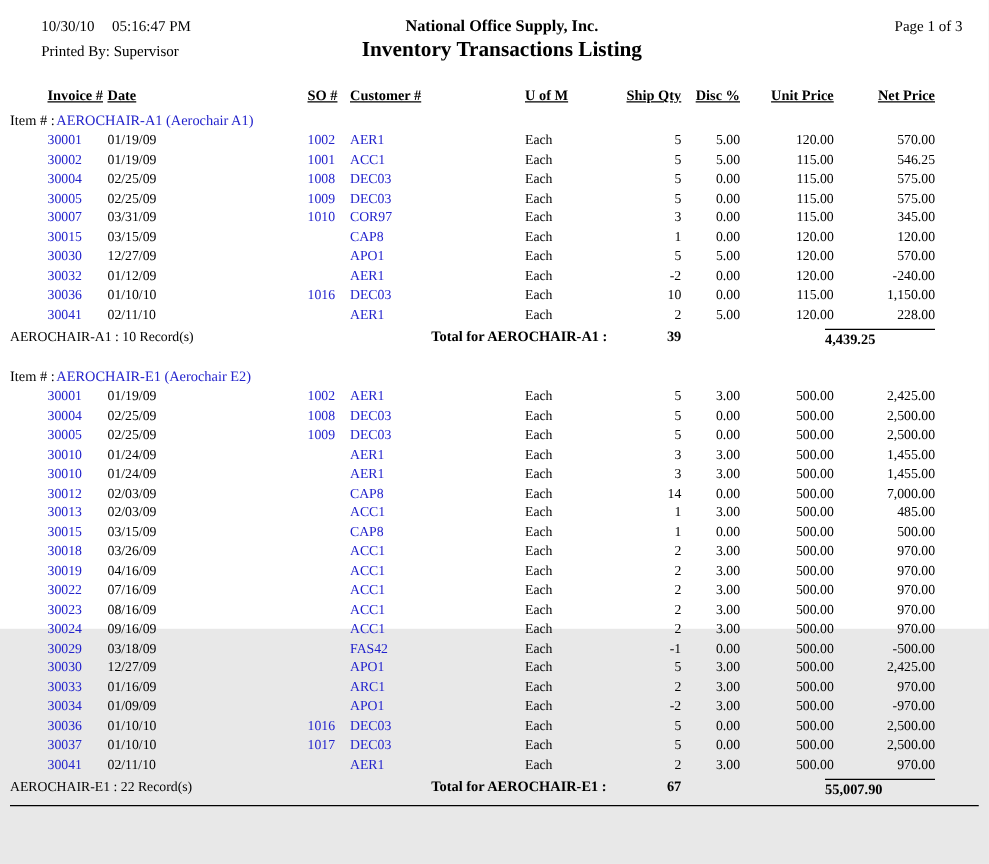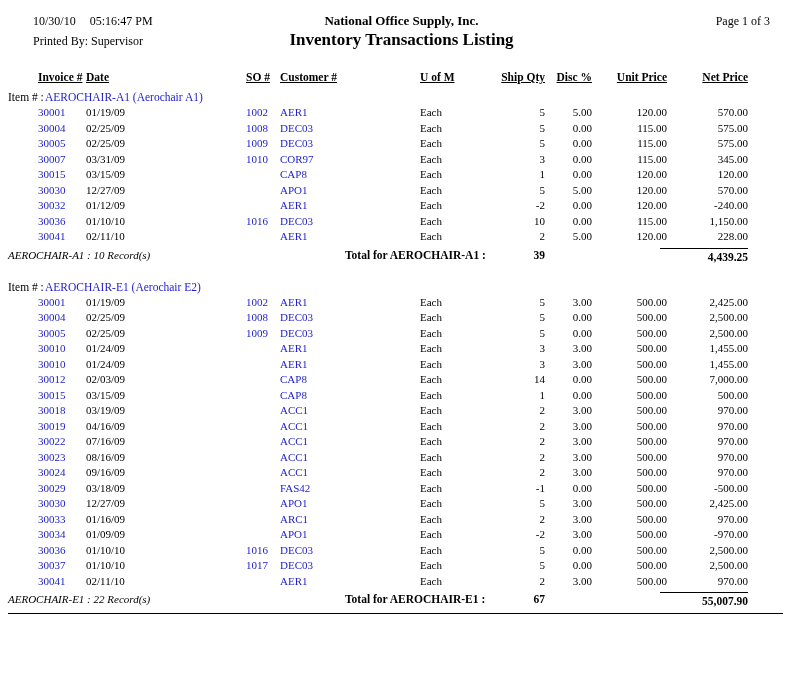--- a/index.html
+++ b/index.html
@@ -4,21 +4,21 @@
 <style>
   * { margin:0; padding:0; box-sizing:border-box; }
   html, body { background:#e8e8e8; }
   body {
     width:791px; height:691px;
     font-family:"Liberation Serif", serif;
     color:var(--text, #000);
     font-size:11px;
     overflow:hidden;
   }
-  .page { width:791px; height:691px; background:var(--bg,#fff); position:relative; }
+  .page { width:791px; height:503px; background:var(--bg,#fff); position:relative; }
 
   
   .report-header { padding-top:13px; }
   .hdr-row { display:grid; grid-template-columns:1fr auto 1fr; align-items:baseline; padding:0 21px 0 33px; }
   .hdr-left  { justify-self:start; }
   .hdr-center{ justify-self:center; text-align:center; }
   .hdr-right { justify-self:end; text-align:left; }
   .hdr-meta { font-size:12px; }
   .time { margin-left:14px; }
   .company { font-weight:bold; font-size:13px; }
@@ -38,25 +38,25 @@
   .l { text-align:left; } .r { text-align:right; }
   .link { color:var(--link, #2222cc); }
 
   
   .group { margin-top:4px; }
   .group + .group { margin-top:13px; }
   .group-header { position:relative; height:16px; line-height:16px;padding-left:15px; }
   .g-label { position:absolute; left:8px;  font-size:11.5px; }
   .g-name  { position:absolute; left:45px; font-size:11.5px; color:var(--link,#2222cc); }
   .group-footer { position:relative; height:18px; line-height:15px; margin-top:3px; }
-  .g-records     { position:absolute; left:8px;   font-style:italic; font-size:11px; }
+  .g-records     { position:absolute; left:8px;   font-size:11px; }
   .g-total-label { position:absolute; left:345px; font-weight:bold; font-size:11.5px; }
   .g-total-qty   { position:absolute; right:246px; font-weight:bold; font-size:11.5px;text-align:right; }
   .g-total-net   { position:absolute; right:43px;  font-weight:bold; font-size:11.5px;
-                   border-top:1px solid #000; min-width:88px; text-align:right; padding-top:1px; }
+                   border-top:1px solid #000; min-width:88px; text-align:left; padding-top:1px; }
   .bottom-rule { border-top:1px solid #000; margin:3px 8px 0 8px; }
 </style>
 </head>
 <body>
 
 <div class="page">
 
   <div class="report-header">
     <div class="hdr-row">
       <div class="hdr-left hdr-meta">
@@ -131,20 +131,31 @@
     <td class="l">01/19/09</td>
     <td class="l link">1002</td>
     <td class="l link">AER1</td>
     <td class="l">Each</td>
     <td class="r">5</td>
     <td class="r">5.00</td>
     <td class="r">120.00</td>
     <td class="r">570.00</td>
   </tr>
             <tr>
+    <td class="l link">30002</td>
+    <td class="l">01/19/09</td>
+    <td class="l link">1001</td>
+    <td class="l link">ACC1</td>
+    <td class="l">Each</td>
+    <td class="r">5</td>
+    <td class="r">5.00</td>
+    <td class="r">115.00</td>
+    <td class="r">546.25</td>
+  </tr>
+            <tr>
     <td class="l link">30004</td>
     <td class="l">02/25/09</td>
     <td class="l link">1008</td>
     <td class="l link">DEC03</td>
     <td class="l">Each</td>
     <td class="r">5</td>
     <td class="r">0.00</td>
     <td class="r">115.00</td>
     <td class="r">575.00</td>
   </tr>
@@ -312,33 +323,44 @@
     <td class="l">02/03/09</td>
     <td class="l link"></td>
     <td class="l link">CAP8</td>
     <td class="l">Each</td>
     <td class="r">14</td>
     <td class="r">0.00</td>
     <td class="r">500.00</td>
     <td class="r">7,000.00</td>
   </tr>
             <tr>
+    <td class="l link">30013</td>
+    <td class="l">02/03/09</td>
+    <td class="l link"></td>
+    <td class="l link">ACC1</td>
+    <td class="l">Each</td>
+    <td class="r">1</td>
+    <td class="r">3.00</td>
+    <td class="r">500.00</td>
+    <td class="r">485.00</td>
+  </tr>
+            <tr>
     <td class="l link">30015</td>
     <td class="l">03/15/09</td>
     <td class="l link"></td>
     <td class="l link">CAP8</td>
     <td class="l">Each</td>
     <td class="r">1</td>
     <td class="r">0.00</td>
     <td class="r">500.00</td>
     <td class="r">500.00</td>
   </tr>
             <tr>
     <td class="l link">30018</td>
-    <td class="l">03/19/09</td>
+    <td class="l">03/26/09</td>
     <td class="l link"></td>
     <td class="l link">ACC1</td>
     <td class="l">Each</td>
     <td class="r">2</td>
     <td class="r">3.00</td>
     <td class="r">500.00</td>
     <td class="r">970.00</td>
   </tr>
             <tr>
     <td class="l link">30019</td>

